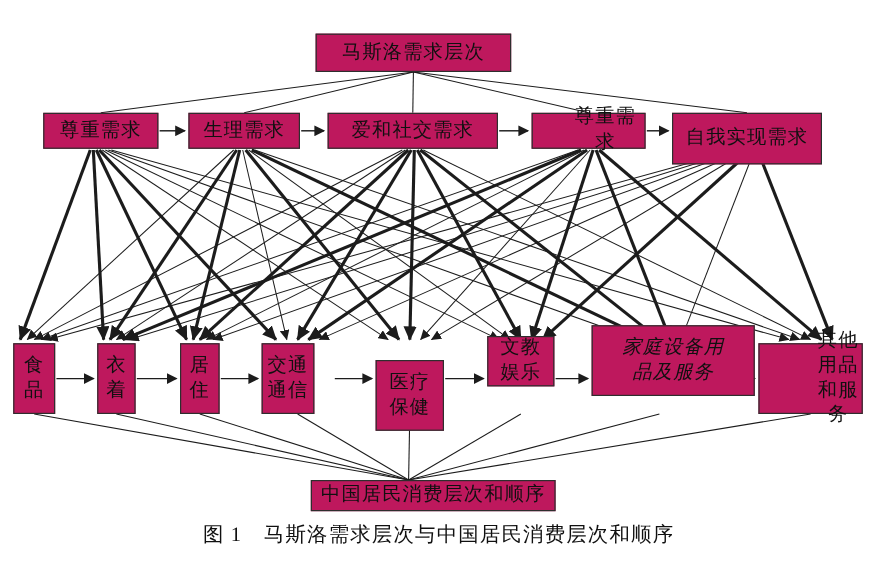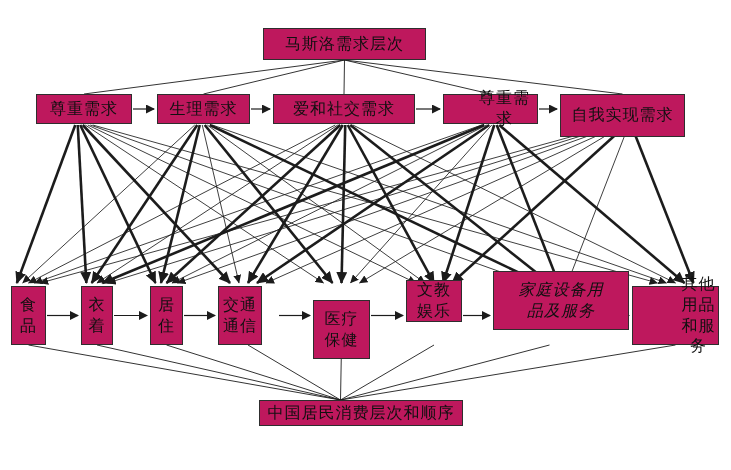--- a/index.html
+++ b/index.html
@@ -124,13 +124,14 @@
       <div class="node" style="left: 406px; top: 280px; width: 56px; height: 42px;">文教
 娱乐</div>
       <div class="node" style="left: 493px; top: 271px; width: 136px; height: 59px; font-style: italic;">家庭设备用
 品及服务</div>
       <div class="node" style="left: 632px; top: 286px; width: 87px; height: 59px; padding-left: 46px;">其他用品
 和服务</div>
     </div>
 
   <div class="node" style="left: 223px; top: 400px; width: 204px; height: 26px; margin-left: 36px;">中国居民消费层次和顺序</div>
 
+  <div class="caption">图 1　马斯洛需求层次与中国居民消费层次和顺序</div>
 </div>
 
 </body></html>

